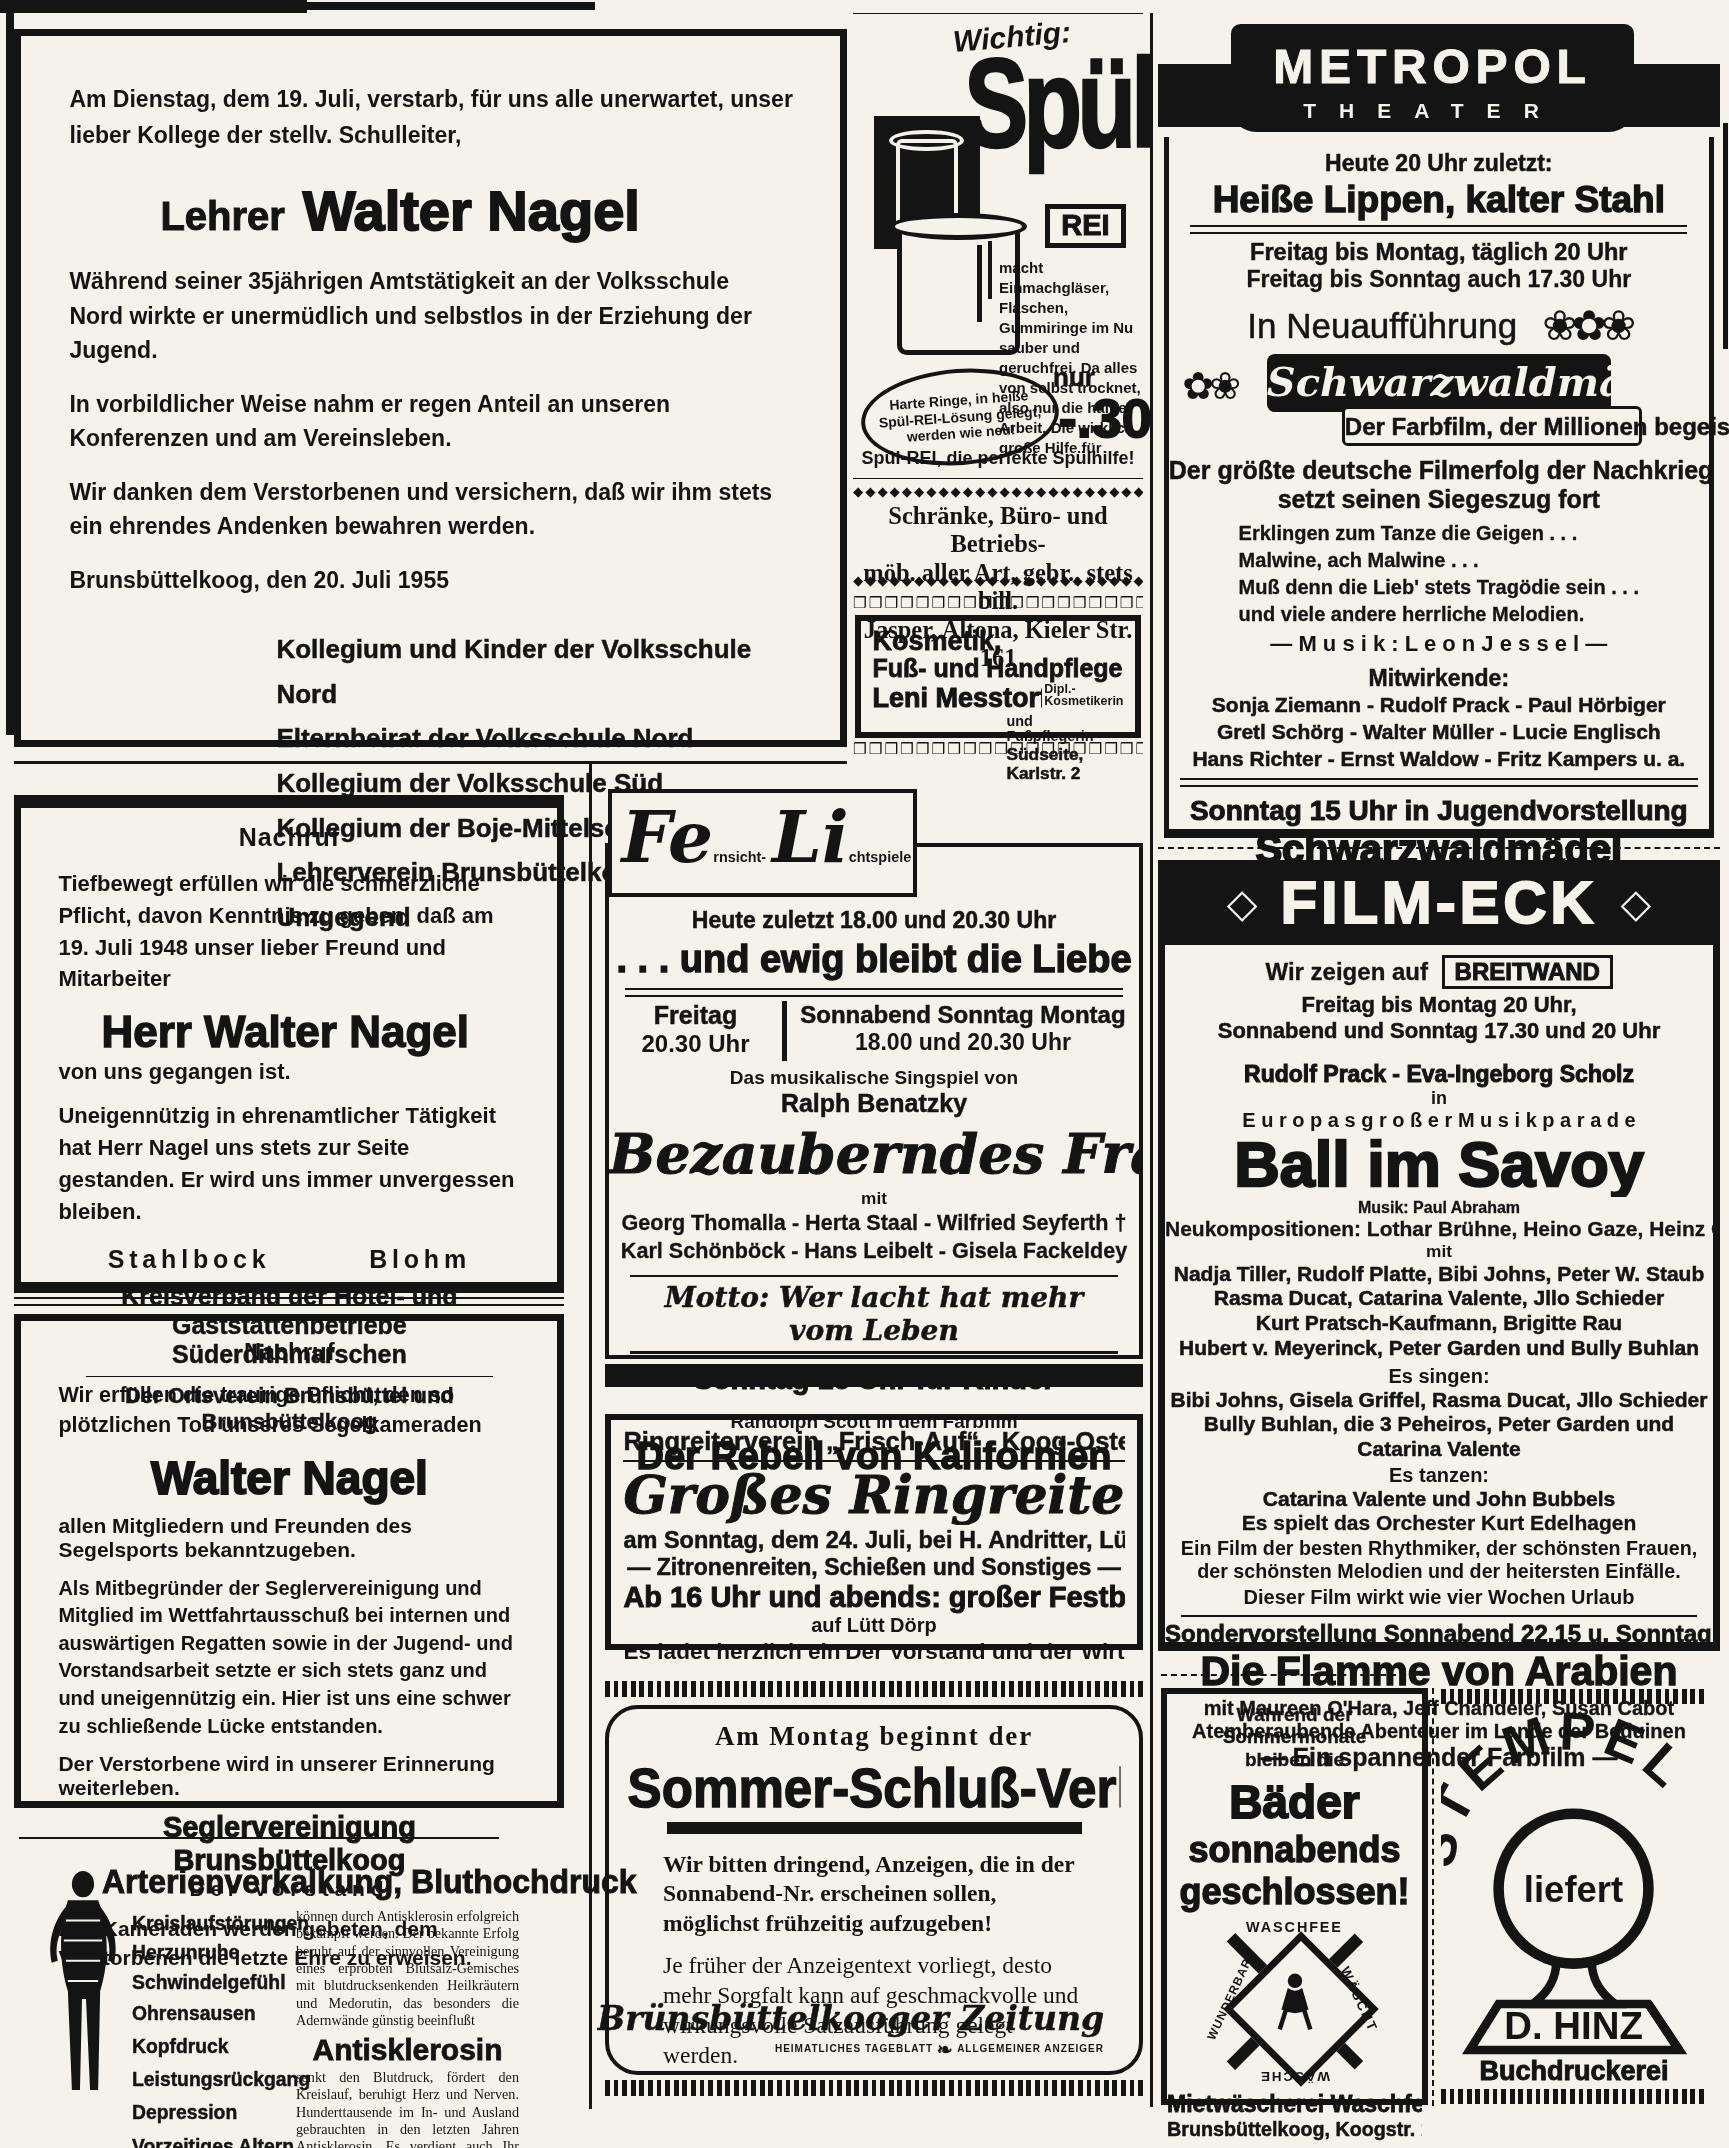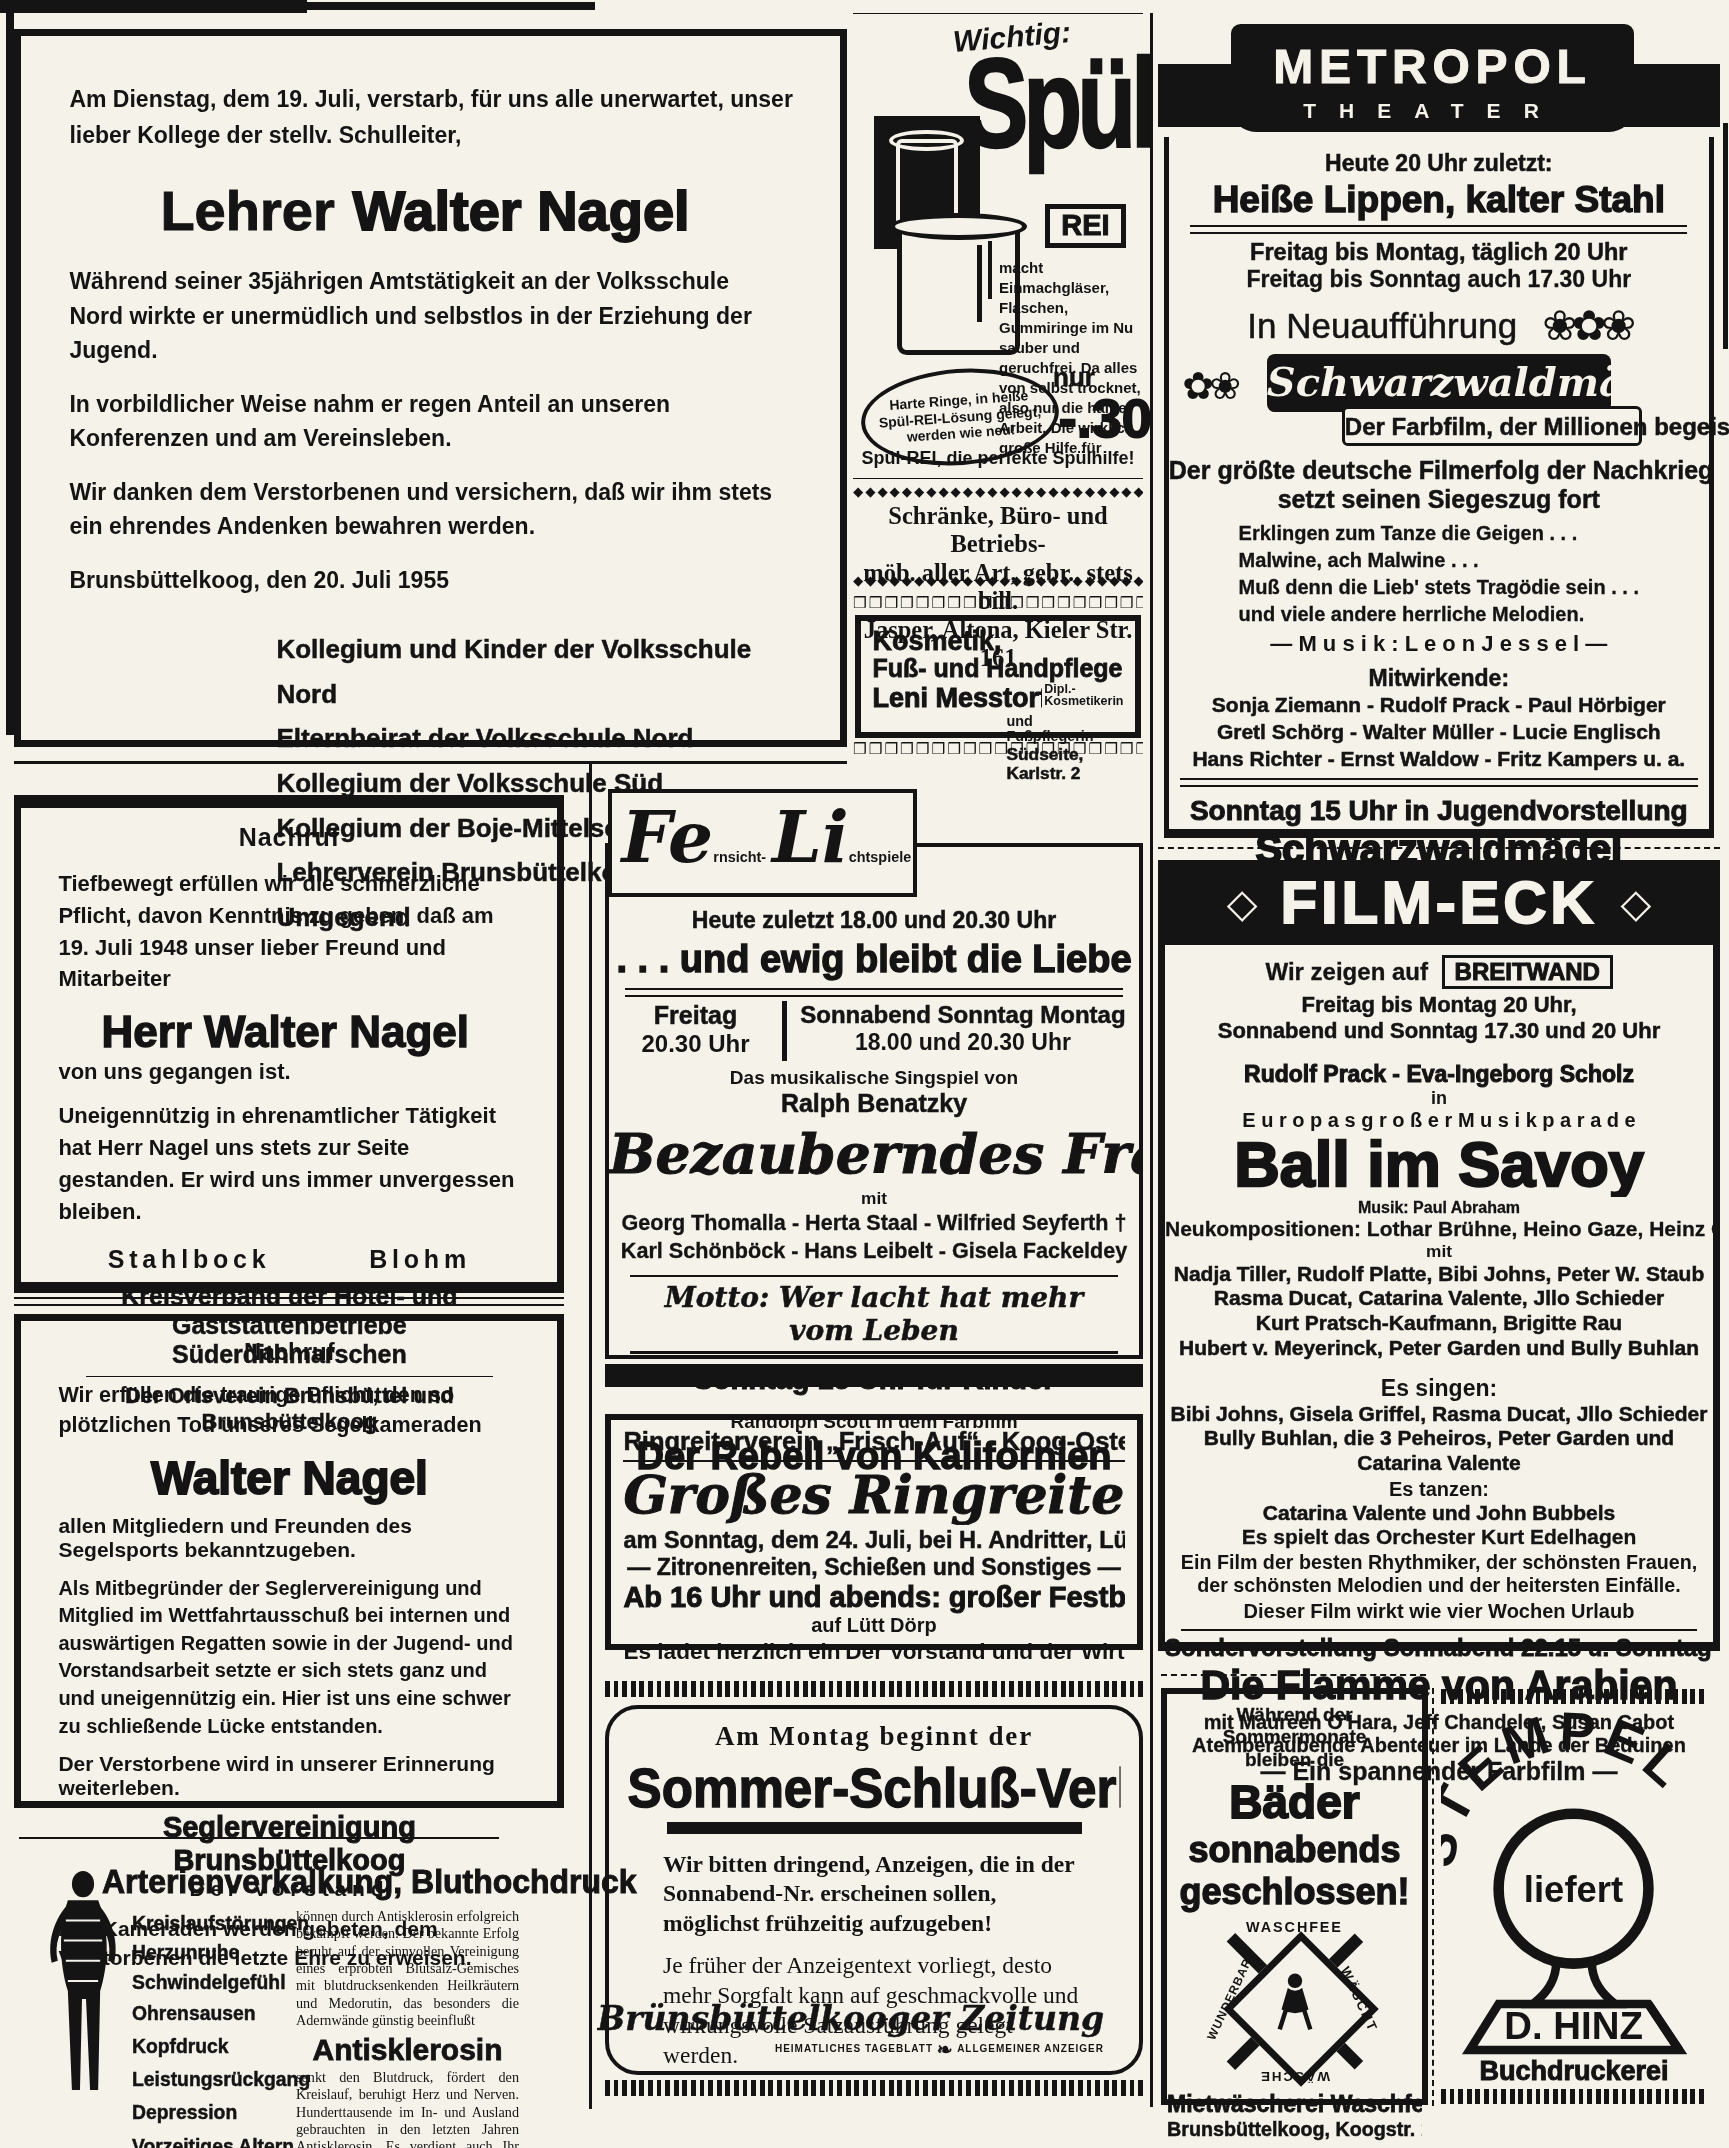--- a/index.html
+++ b/index.html
@@ -33,21 +33,21 @@
   <div class="abs ink" style="left:5.8px;top:0;width:8.6px;height:735px"></div>
   <div class="abs ink" style="left:1723px;top:123px;width:4.8px;height:226px"></div>
 
   <div class="abs ink" style="left:589px;top:764px;width:2.9px;height:1345px"></div>
   <div class="abs ink" style="left:1150px;top:13.4px;width:2.9px;height:2094px"></div>
   <div class="abs" style="left:1432px;top:1688px;width:0;height:418px;border-left:2.9px dashed #141414"></div>
 
   <div class="abs frame" style="left:14.4px;top:29px;width:833px;height:718px;border-width:7.7px;padding:46px 56px 19px 48px">
     <div class="b" style="font-size:23px;line-height:1.55;width:778px">Am Dienstag, dem 19. Juli, verstarb, für uns alle unerwartet, unser lieber Kollege der stellv. Schulleiter,</div>
     <div style="margin:25px 0 5.8px 91px;white-space:nowrap">
-      <span class="b s1" style="font-size:56px">Lehrer</span>
+      <span class="b s1" style="font-size:40px">Lehrer</span>
       <span class="b s2" style="font-size:56px;margin-left:13.4px">Walter Nagel</span>
     </div>
     <div class="b" style="font-size:23px;line-height:1.5;margin-top:21px">Während seiner 35jährigen Amtstätigkeit an der Volksschule Nord wirkte er unermüdlich und selbstlos in der Erziehung der Jugend.</div>
     <div class="b" style="font-size:23px;line-height:1.5;margin-top:19px">In vorbildlicher Weise nahm er regen Anteil an unseren Konferenzen und am Vereinsleben.</div>
     <div class="b" style="font-size:23px;line-height:1.5;margin-top:19px">Wir danken dem Verstorbenen und versichern, daß wir ihm stets ein ehrendes Andenken bewahren werden.</div>
     <div class="b" style="font-size:23px;margin-top:23px">Brunsbüttelkoog, den 20. Juli 1955</div>
     <div style="margin:33px 0 0 207px">
       <div class="b s05" style="font-size:26px;line-height:1.72">Kollegium und Kinder der Volksschule Nord</div>
       <div class="b s05" style="font-size:26px;line-height:1.72">Elternbeirat der Volksschule Nord</div>
       <div class="b s05" style="font-size:26px;line-height:1.72">Kollegium der Volksschule Süd</div>
@@ -281,21 +281,21 @@
       <div class="b" style="font-size:18px">in</div>
       <div class="b" style="font-size:20px">E u r o p a s   g r o ß e r   M u s i k p a r a d e</div>
       <div class="b s25 nowrap" style="font-size:63px;line-height:1.02">Ball im Savoy</div>
       <div class="b s03" style="font-size:16px;margin-top:1.9px">Musik: Paul Abraham</div>
       <div class="b s03 nowrap" style="font-size:21px">Neukompositionen:  Lothar Brühne,  Heino Gaze,  Heinz Gietz</div>
       <div class="b" style="font-size:17.3px">mit</div>
       <div class="b s05 nowrap" style="font-size:21px;line-height:1.18">Nadja Tiller, Rudolf Platte, Bibi Johns, Peter W. Staub</div>
       <div class="b s05" style="font-size:21px;line-height:1.18">Rasma Ducat, Catarina Valente, Jllo Schieder</div>
       <div class="b s05" style="font-size:21px;line-height:1.18">Kurt Pratsch-Kaufmann, Brigitte Rau</div>
       <div class="b s05 nowrap" style="font-size:21px;line-height:1.18">Hubert v. Meyerinck, Peter Garden und Bully Buhlan</div>
-      <div class="b" style="font-size:23px;margin-top:14px">Es singen:</div>
+      <div class="b" style="font-size:20px;margin-top:4px">Es singen:</div>
       <div class="b s05 nowrap" style="font-size:21px;line-height:1.18">Bibi Johns, Gisela Griffel, Rasma Ducat, Jllo Schieder</div>
       <div class="b s05" style="font-size:21px;line-height:1.18">Bully Buhlan, die 3 Peheiros, Peter Garden und</div>
       <div class="b s05" style="font-size:21px;line-height:1.18">Catarina Valente</div>
       <div class="b" style="font-size:20px;margin-top:1.9px">Es tanzen:</div>
       <div class="b s05" style="font-size:21px">Catarina Valente und John Bubbels</div>
       <div class="b s03" style="font-size:21px">Es spielt das Orchester Kurt Edelhagen</div>
       <div class="b" style="font-size:19.7px;line-height:1.2;margin-top:1.9px">Ein Film der besten Rhythmiker, der schönsten Frauen,</div>
       <div class="b" style="font-size:19.7px;line-height:1.2">der schönsten Melodien und der heitersten Einfälle.</div>
       <div class="b" style="font-size:20px;margin-top:1.9px">Dieser Film wirkt wie vier Wochen Urlaub</div>
       <div style="border-top:2.9px solid #141414;width:94%;margin:5.8px auto 0"></div>

